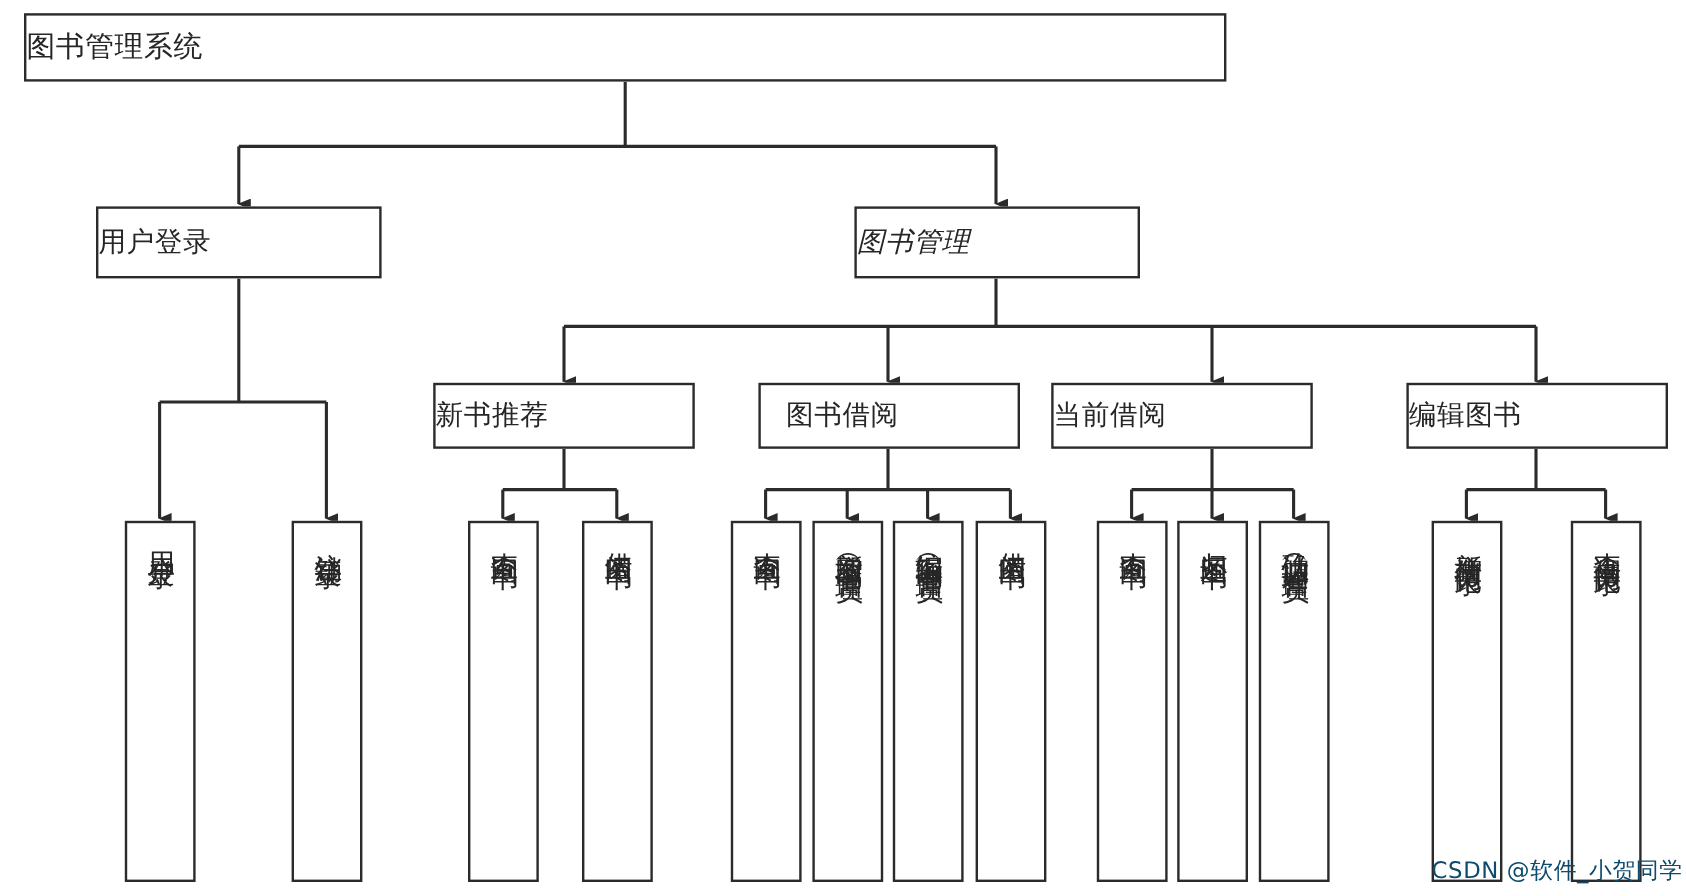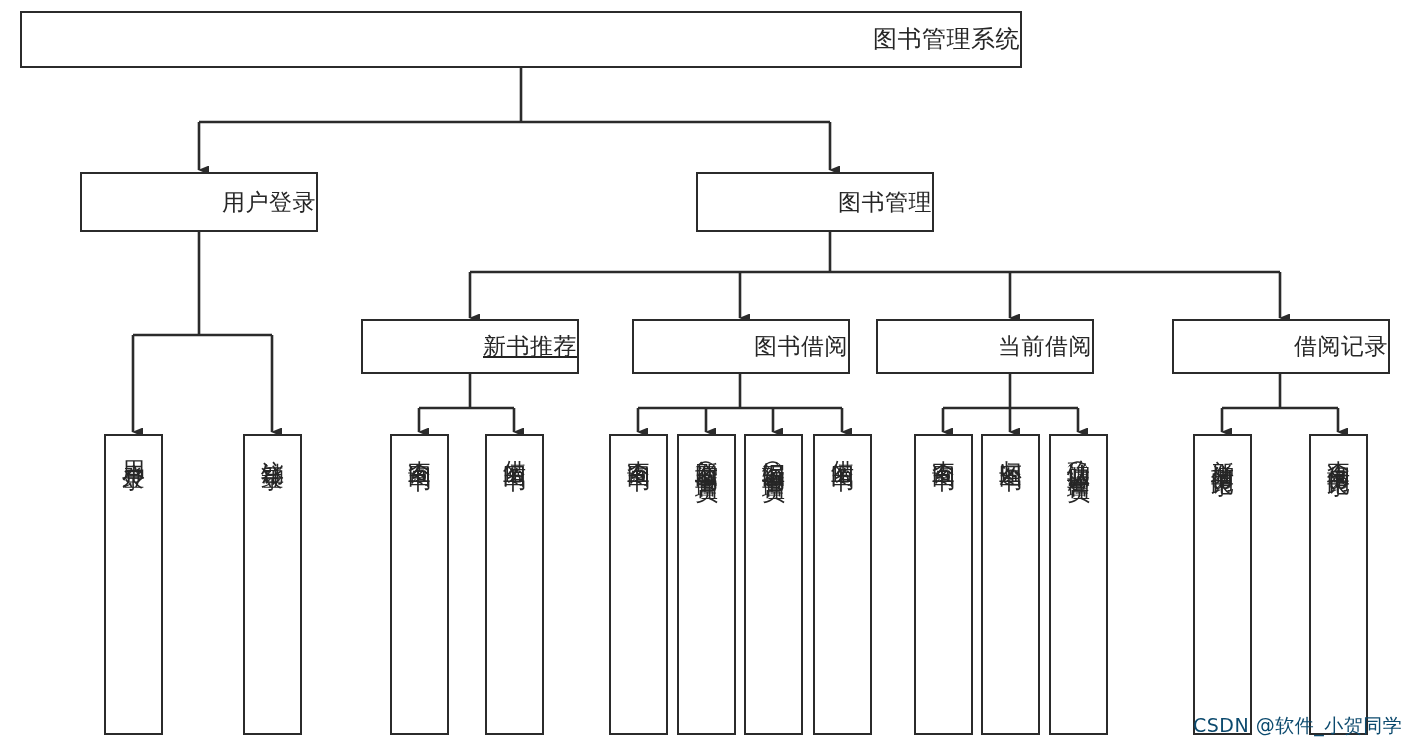--- a/index.html
+++ b/index.html
@@ -24,21 +24,21 @@
     height: 747px;
     pointer-events: none;
   }
   .node {
     position: absolute;
     box-sizing: border-box;
     border: 2.5px solid #2b2b2b;
     background: #ffffff;
     display: flex;
     align-items: center;
-    justify-content: flex-end;
+    justify-content: flex-start;
     color: #222222;
     z-index: 2;
   }
   .node-label {
     display: block;
     line-height: 1.15;
     letter-spacing: 0.5px;
     color: #262626;
     text-align: center;
   }
@@ -133,38 +133,38 @@
   </svg>
 
   <div class="node horizontal root" style="left:20px; top:11px; width:1002px; height:57px;">
     <span class="node-label">图书管理系统</span>
   </div>
 
   <div class="node horizontal" style="left:80px; top:172px; width:238px; height:60px;">
     <span class="node-label">用户登录</span>
   </div>
 
-  <div class="node horizontal" style="left:696px; top:172px; width:238px; height:60px;">
+  <div class="node horizontal" style="left:712px; top:172px; width:238px; height:60px;font-style:italic;">
     <span class="node-label">图书管理</span>
   </div>
 
-  <div class="node horizontal" style="left:361px; top:319px; width:218px; height:55px;text-decoration:underline;">
+  <div class="node horizontal" style="left:361px; top:319px; width:218px; height:55px;">
     <span class="node-label">新书推荐</span>
   </div>
 
   <div class="node horizontal" style="left:632px; top:319px; width:218px; height:55px;padding-left:21px;">
     <span class="node-label">图书借阅</span>
   </div>
 
   <div class="node horizontal" style="left:876px; top:319px; width:218px; height:55px;">
     <span class="node-label">当前借阅</span>
   </div>
 
   <div class="node horizontal" style="left:1172px; top:319px; width:218px; height:55px;">
-    <span class="node-label">借阅记录</span>
+    <span class="node-label">编辑图书</span>
   </div>
 
   <div class="node vertical" style="left:104px; top:434px; width:59px; height:301px;">
     <span class="node-label">用户登录</span>
   </div>
 
   <div class="node vertical" style="left:243px; top:434px; width:59px; height:301px;">
     <span class="node-label">注销登录</span>
   </div>
 

